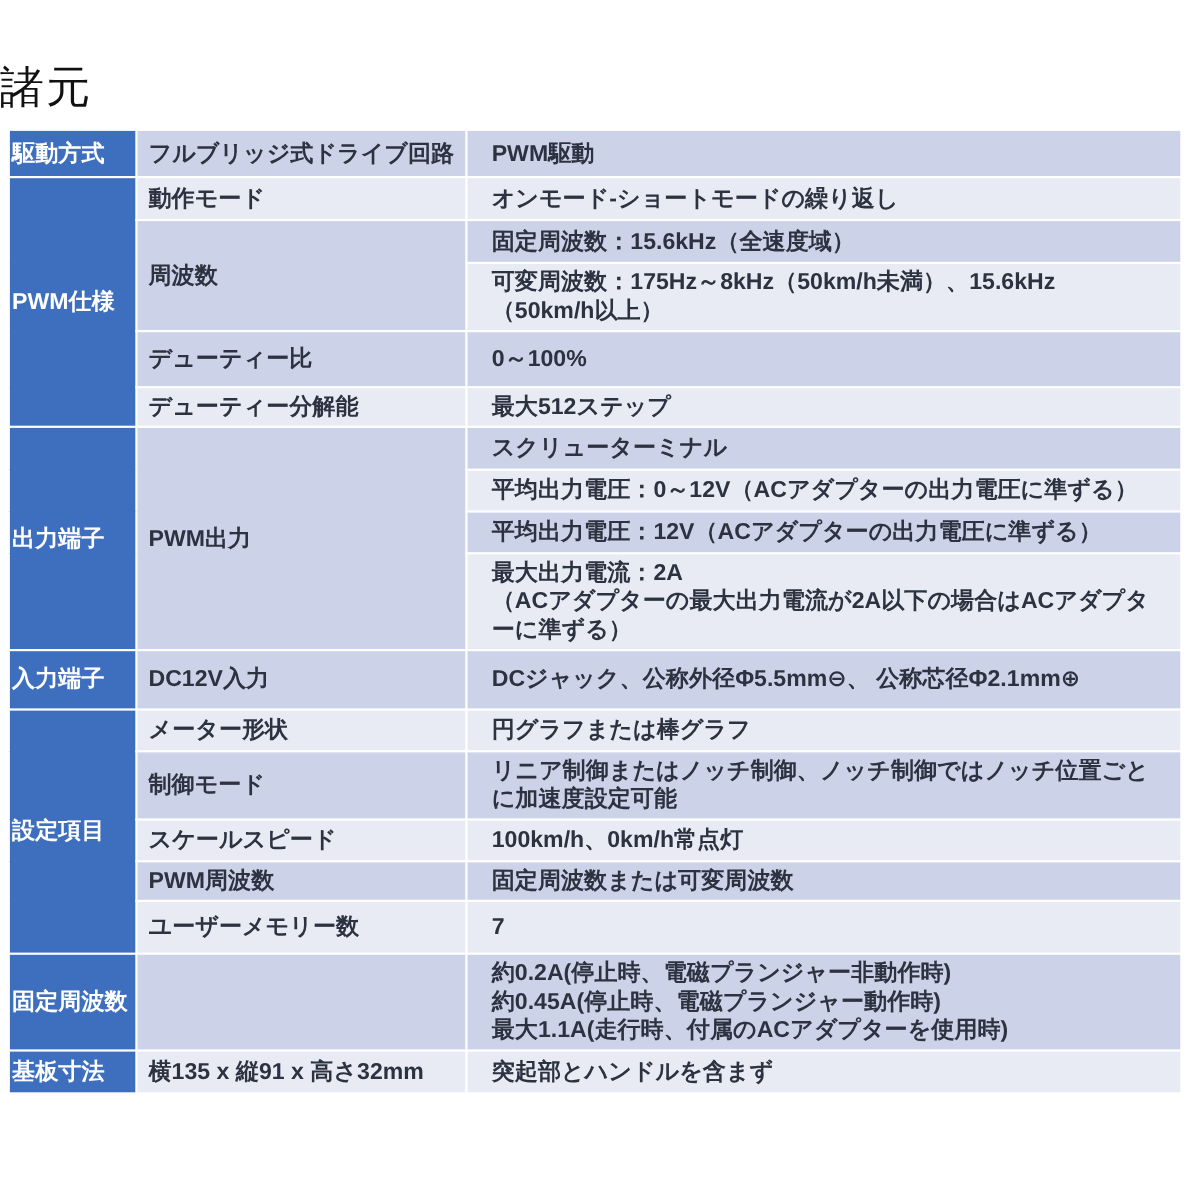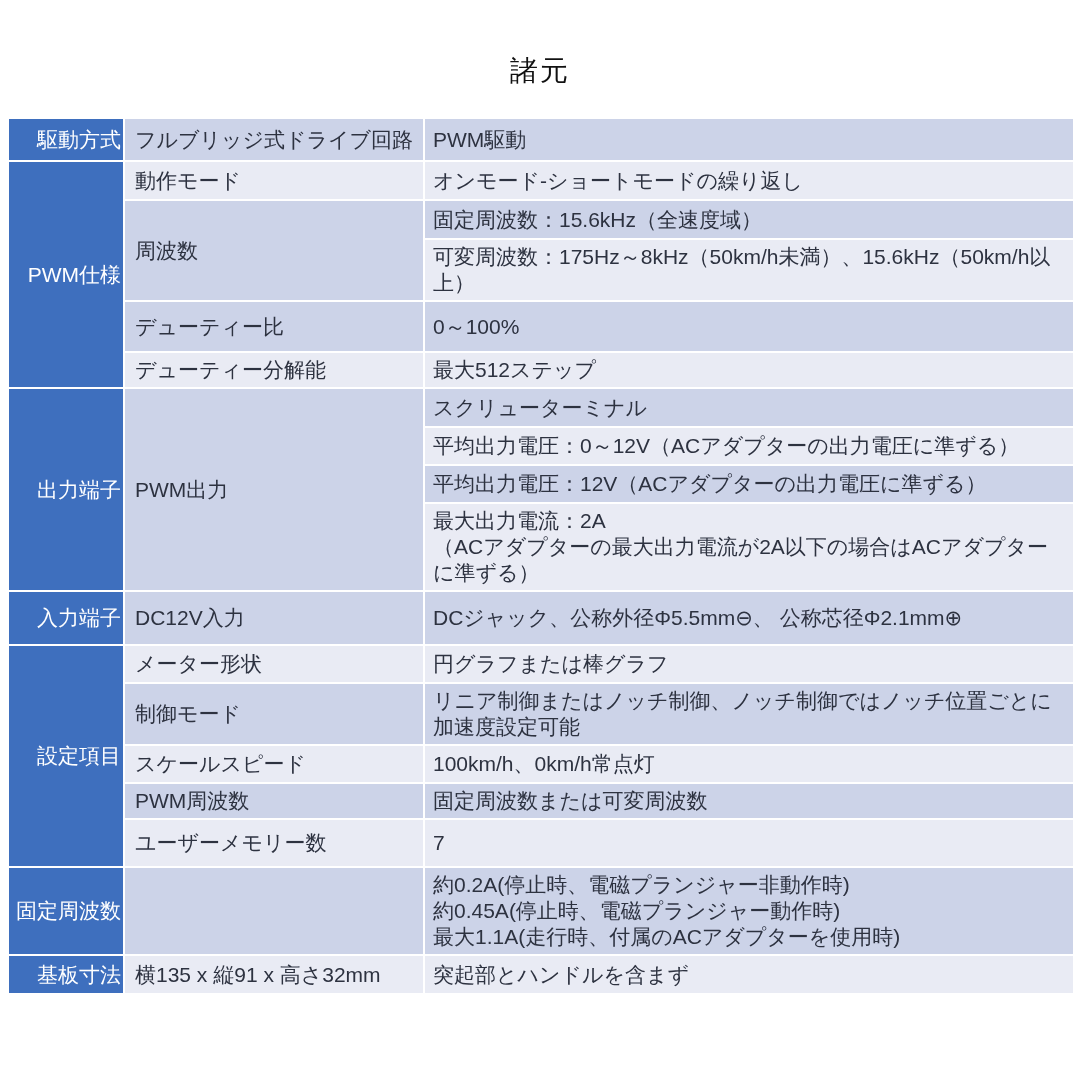--- a/index.html
+++ b/index.html
@@ -14,55 +14,55 @@
   html,body{width:1080px;height:1080px;}
   body{
     background:#ffffff;
     font-family:"Liberation Sans","DejaVu Sans",sans-serif;
     color:var(--text_dark);
     position:relative;
   }
   .page-title{
     position:absolute;
     top:52px;left:0;width:1080px;
-    text-align:center;
-    font-size:28px;
+    font-size:40px;
     font-weight:400;
     color:var(--title_color);
     letter-spacing:2px;
   }
   table.spec{
     position:absolute;
     left:7px;top:117px;
     width:1066px;
     border-collapse:collapse;
     table-layout:fixed;
     font-size:21px;
   }
   col.c-group{width:116px;}
   col.c-mid{width:300px;}
   col.c-val{width:650px;}
   .spec th,.spec td{
     border:2px solid #ffffff;
     vertical-align:middle;
     line-height:26px;
+    font-weight:bold;
   }
   .spec th.group{
     background:var(--header_blue);
     color:var(--label_text);
-    font-weight:400;
-    text-align:right;
+    font-weight:700;
+    text-align:left;
     padding:4px 2px;
   }
   .spec td.mid{
     padding:4px 10px;
     text-align:left;
   }
   .spec td.val{
-    padding:4px 8px;
+    padding:4px 22px;
     text-align:left;
     white-space:pre-line;
   }
   tbody tr:nth-child(odd) td{background:var(--band_dark);}
   tbody tr:nth-child(even) td{background:var(--band_light);}
 </style>
 </head>
 <body>
 
 <h1 class="page-title">諸元</h1>

